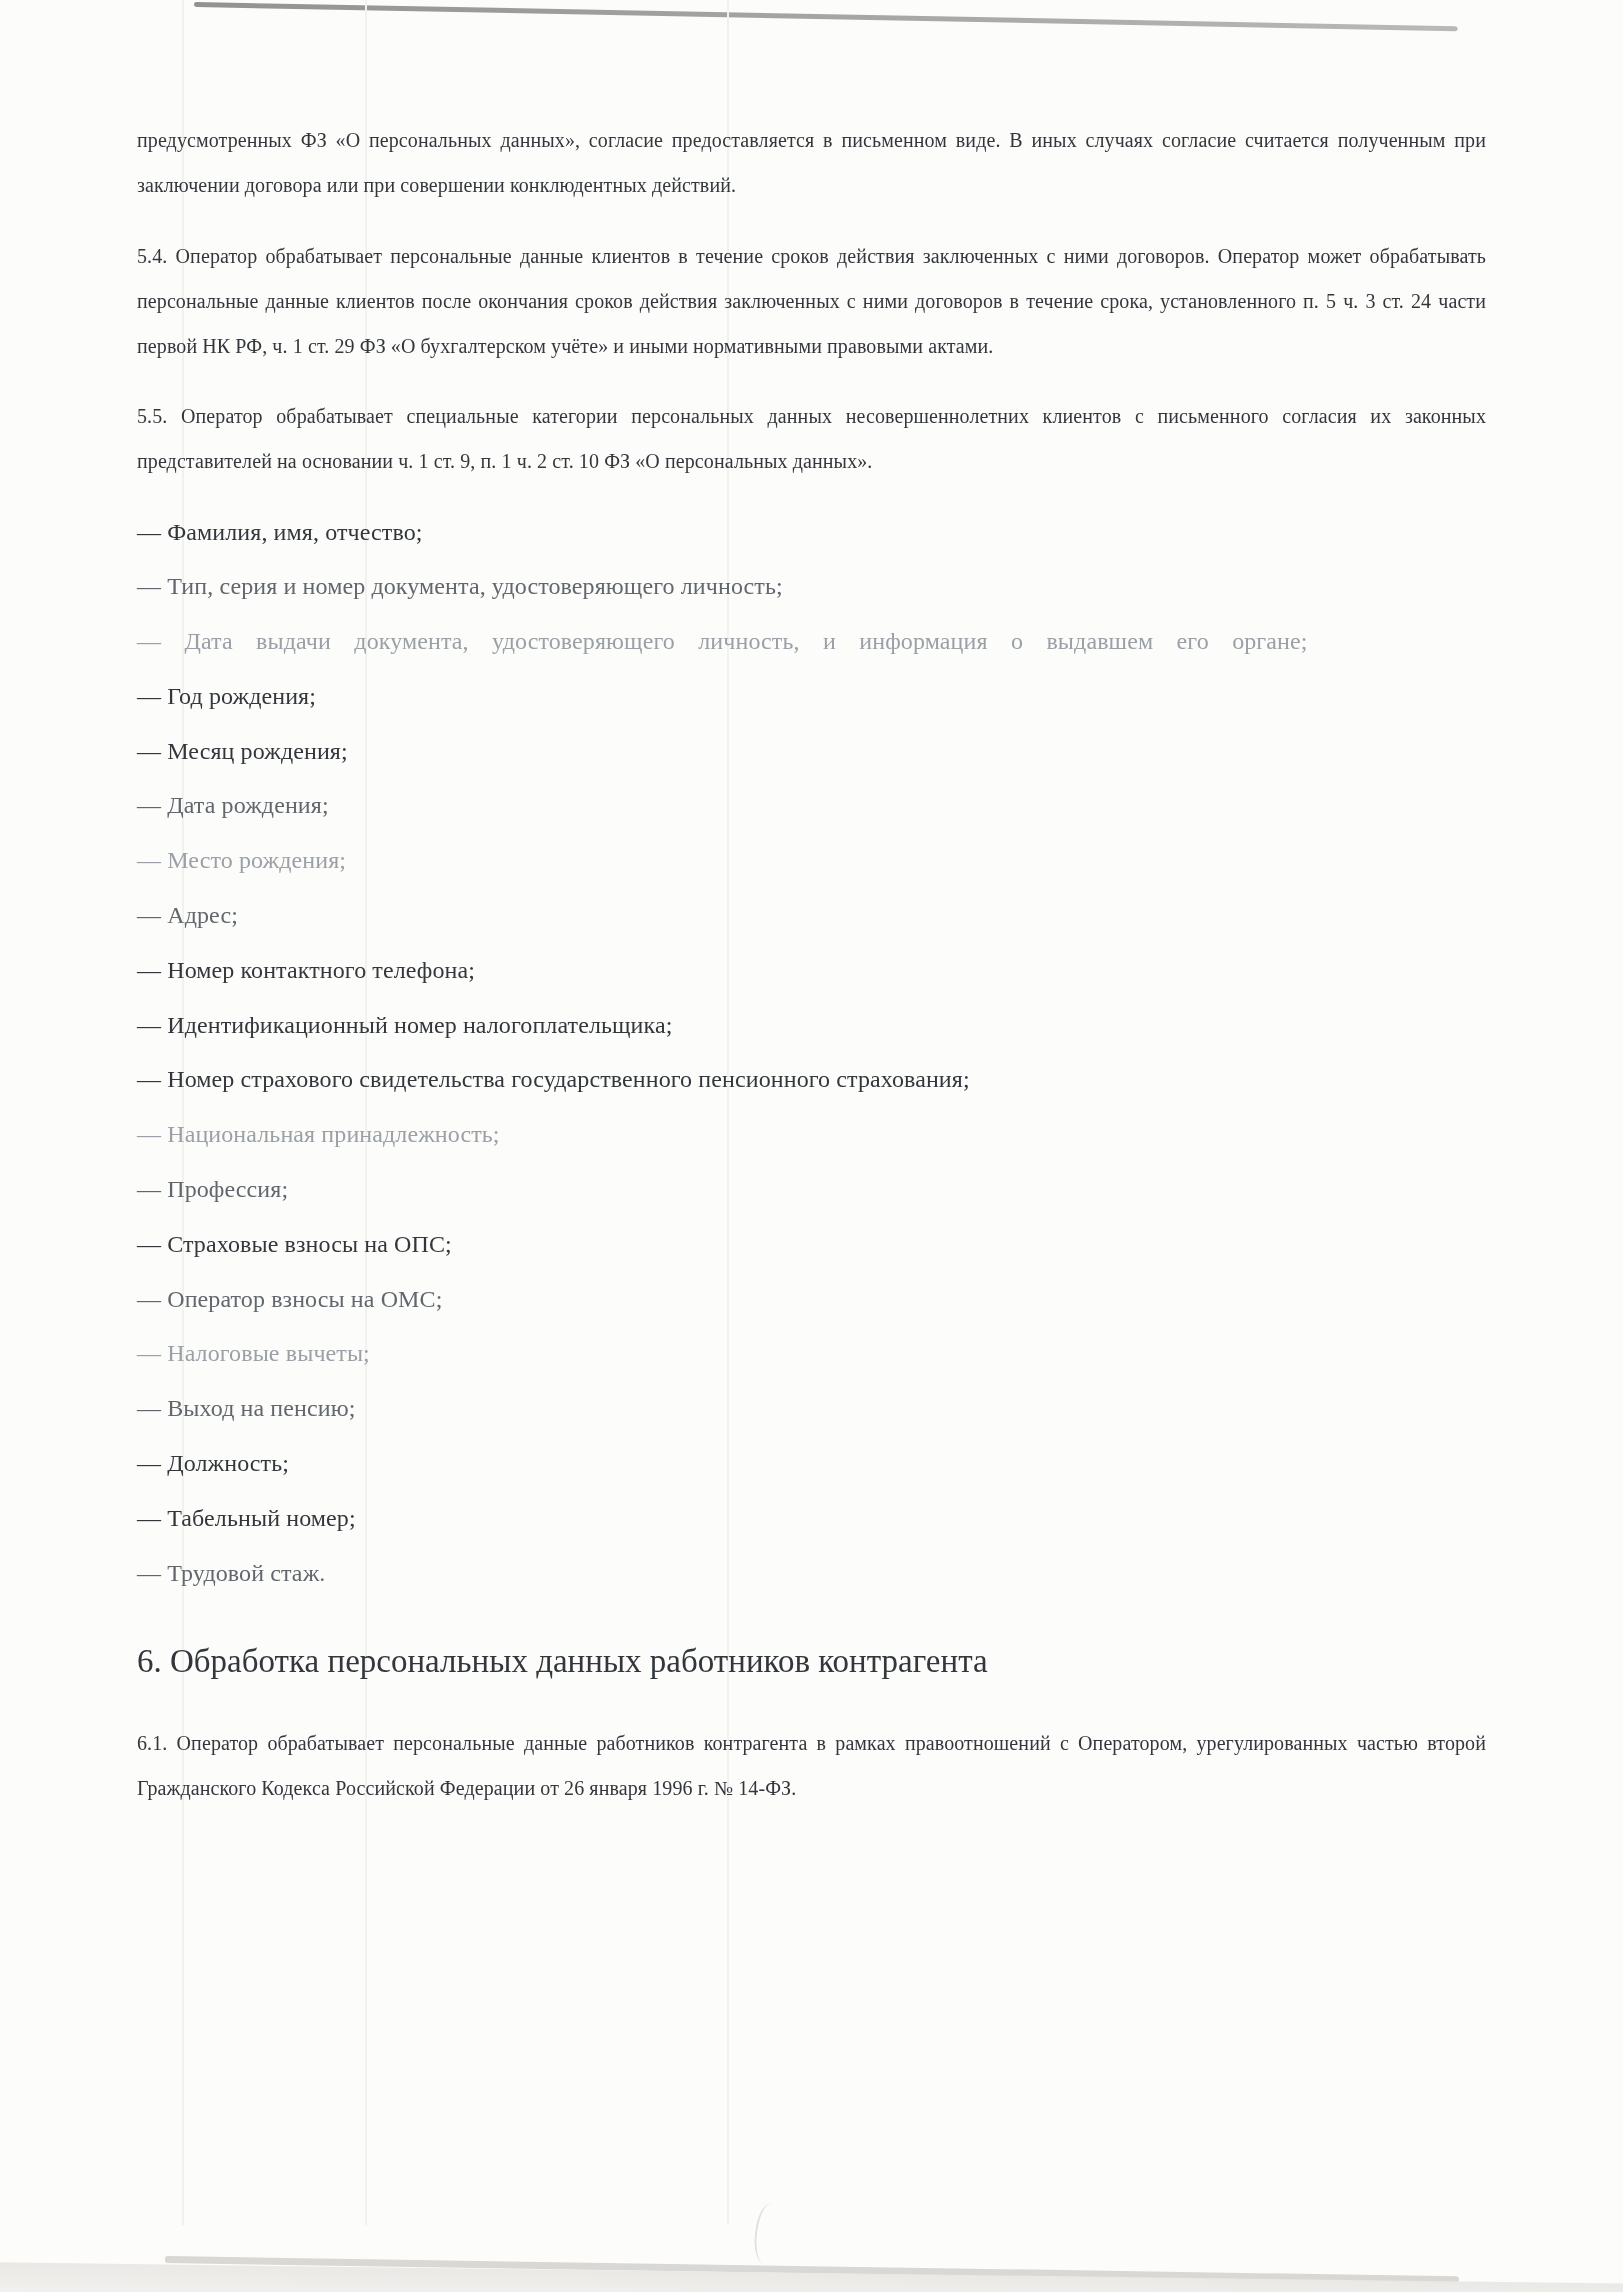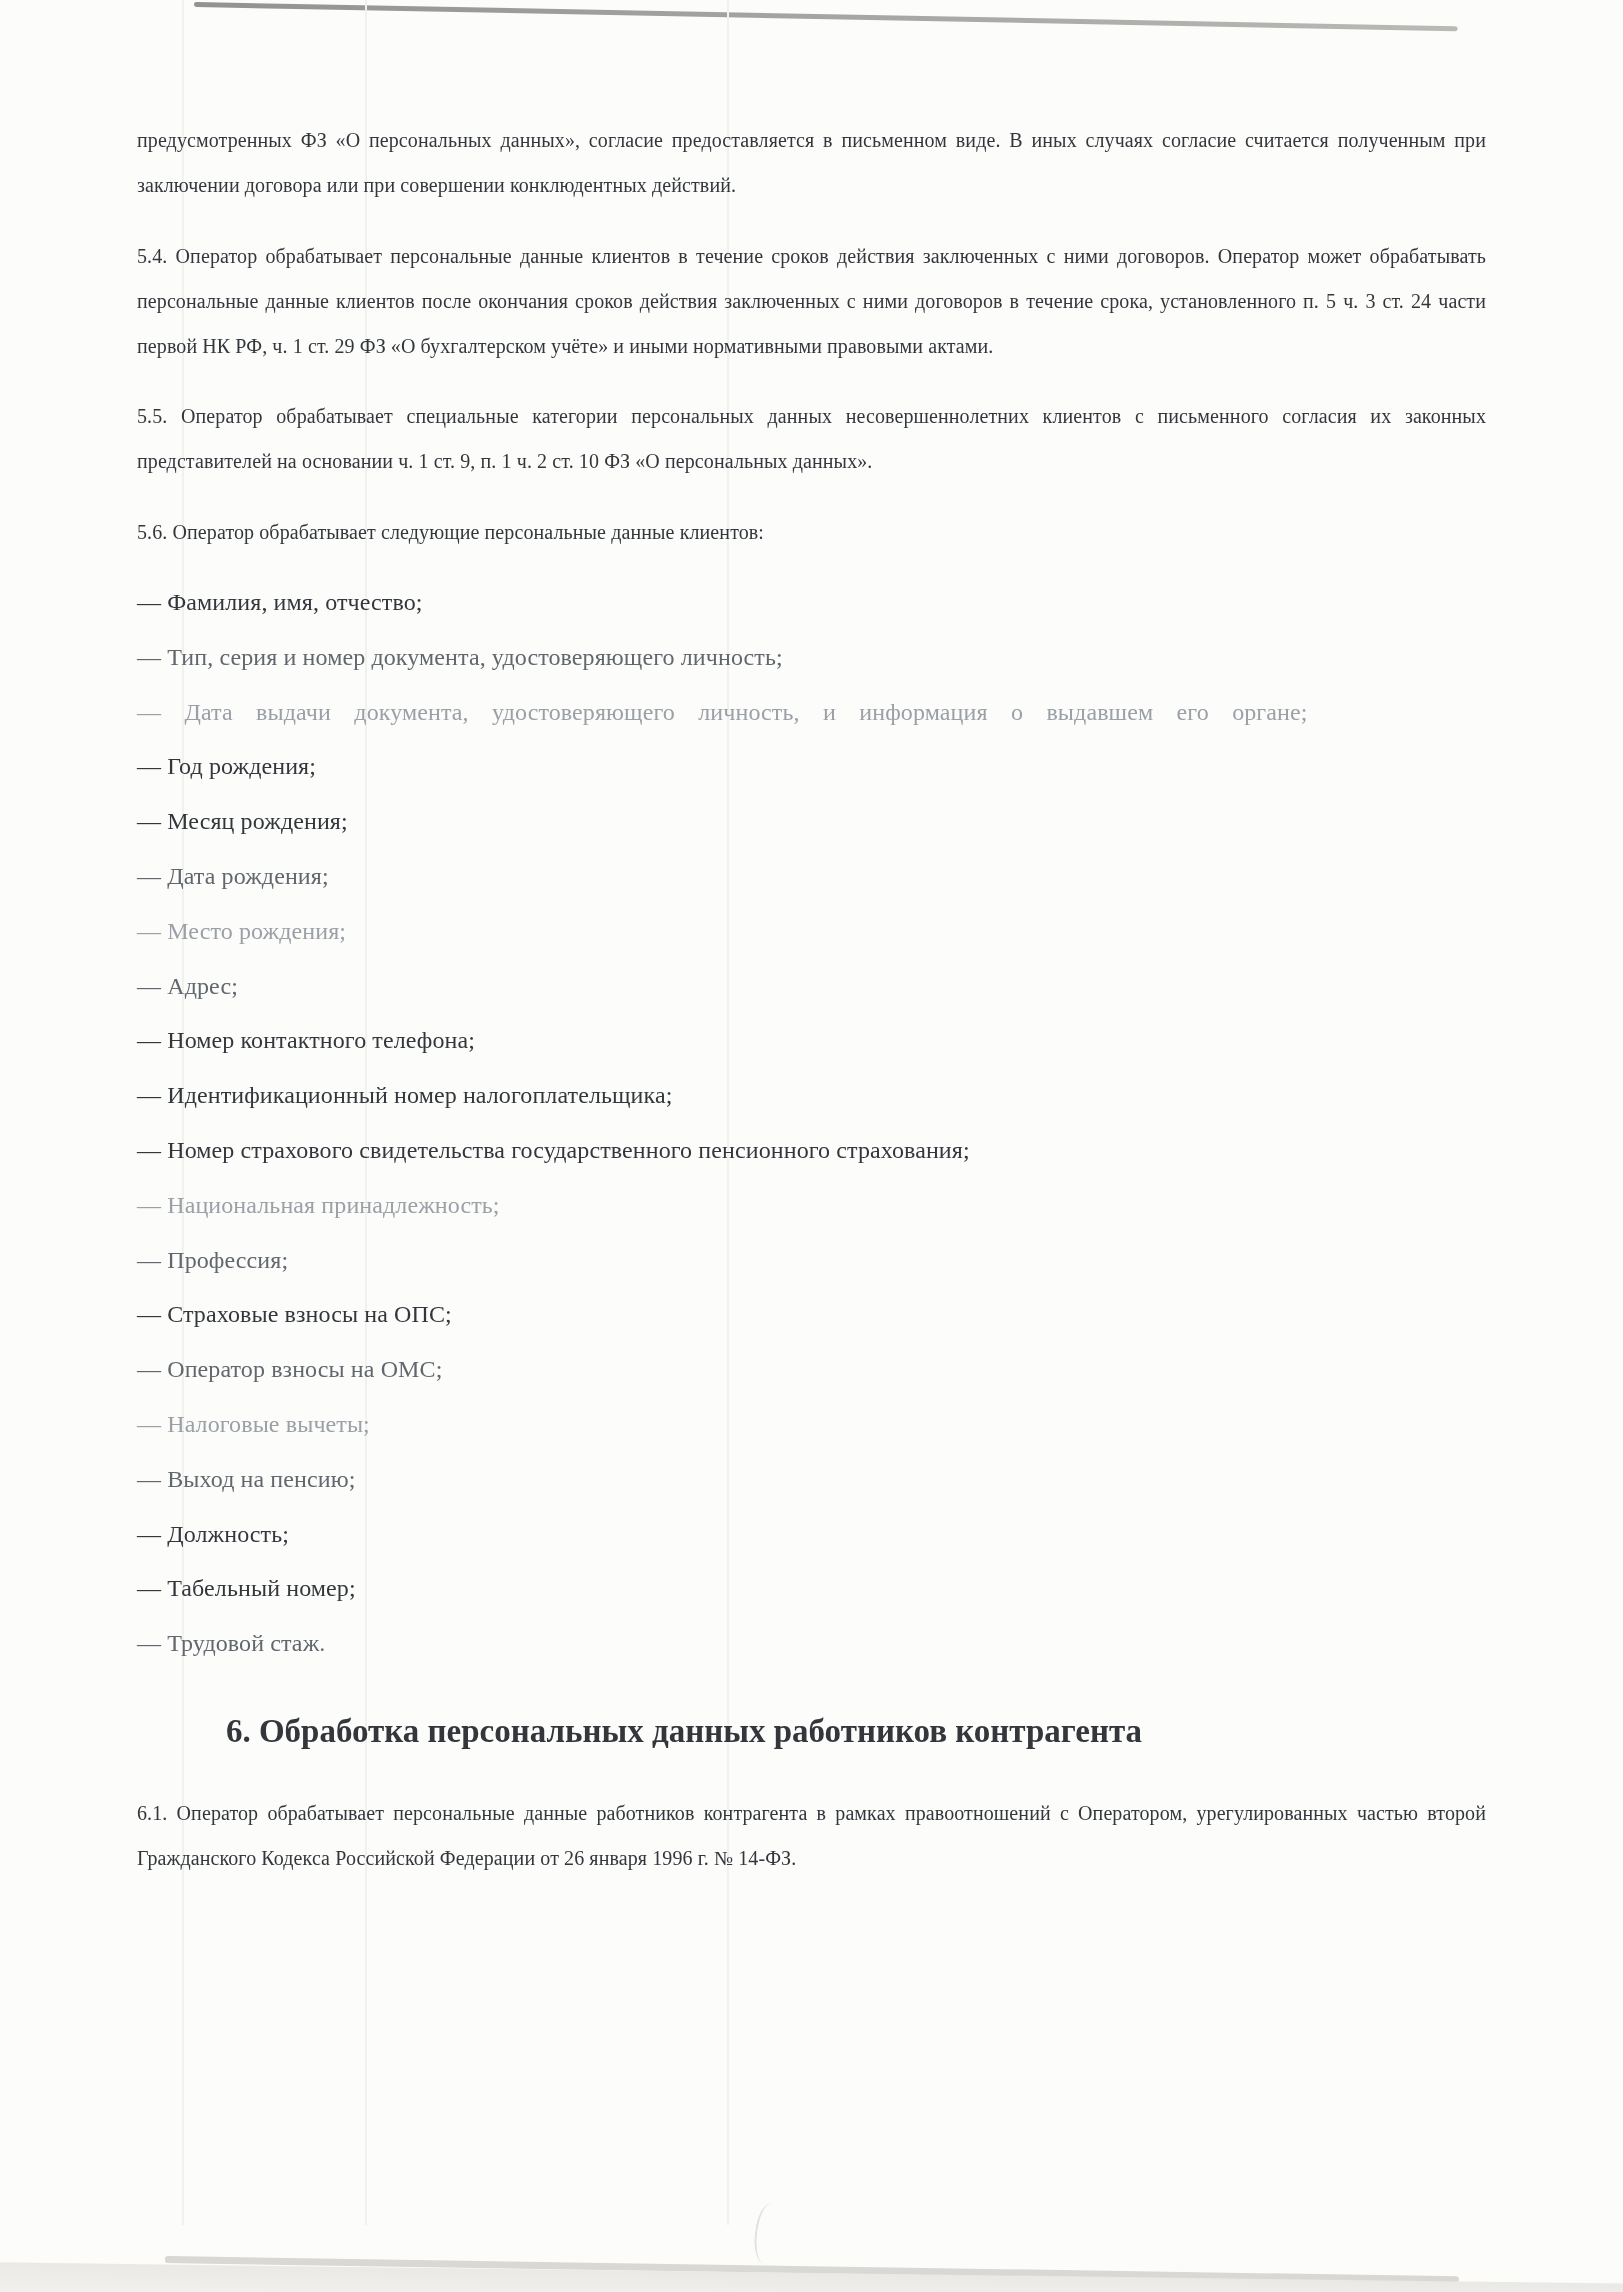--- a/index.html
+++ b/index.html
@@ -40,22 +40,22 @@
     margin-bottom:9.8px;
     letter-spacing:0.1px;
   }
   .list-item.spread{ word-spacing:.72em; }
   .tone-dark{ color:var(--ink-dark); }
   .tone-mid{ color:var(--ink-mid); }
   .tone-light{ color:var(--ink-light); }
   .section-heading{
     font-size:33px;
     line-height:45px;
-    font-weight:bold;
-    text-align:center;
+    font-weight:normal;
+    text-align:left;
     padding-right:255px;
     margin-top:43px;
     margin-bottom:37px;
     color:var(--ink-dark);
   }
   
   .artifact{ position:absolute; z-index:1; pointer-events:none; }
   .top-edge{
     left:194px; top:2px; width:1264px; height:4.9px;
     background:linear-gradient(to right,#6f6f6d,#8d8d8a 60%,#a3a39e);
@@ -101,21 +101,20 @@
 <div class="artifact bottom-band"></div>
 
 <div class="content">
 
   <p class="para">предусмотренных ФЗ «О персональных данных», согласие предоставляется в письменном виде. В иных случаях согласие считается полученным при заключении договора или при совершении конклюдентных действий.</p>
 
   <p class="para clause">5.4. Оператор обрабатывает персональные данные клиентов в течение сроков действия заключенных с ними договоров. Оператор может обрабатывать персональные данные клиентов после окончания сроков действия заключенных с ними договоров в течение срока, установленного п. 5 ч. 3 ст. 24 части первой НК РФ, ч. 1 ст. 29 ФЗ «О бухгалтерском учёте» и иными нормативными правовыми актами.</p>
 
   <p class="para clause">5.5. Оператор обрабатывает специальные категории персональных данных несовершеннолетних клиентов с письменного согласия их законных представителей на основании ч. 1 ст. 9, п. 1 ч. 2 ст. 10 ФЗ «О персональных данных».</p>
 
-  <p class="para clause">5.6. Оператор обрабатывает следующие персональные данные клиентов:</p>
 
   <div class="list">
       <div class="list-item tone-dark">— Фамилия, имя, отчество;</div>
       <div class="list-item tone-mid">— Тип, серия и номер документа, удостоверяющего личность;</div>
       <div class="list-item tone-light spread">— Дата выдачи документа, удостоверяющего личность, и информация о выдавшем его органе;</div>
       <div class="list-item tone-dark">— Год рождения;</div>
       <div class="list-item tone-dark">— Месяц рождения;</div>
       <div class="list-item tone-mid">— Дата рождения;</div>
       <div class="list-item tone-light">— Место рождения;</div>
       <div class="list-item tone-mid">— Адрес;</div>

